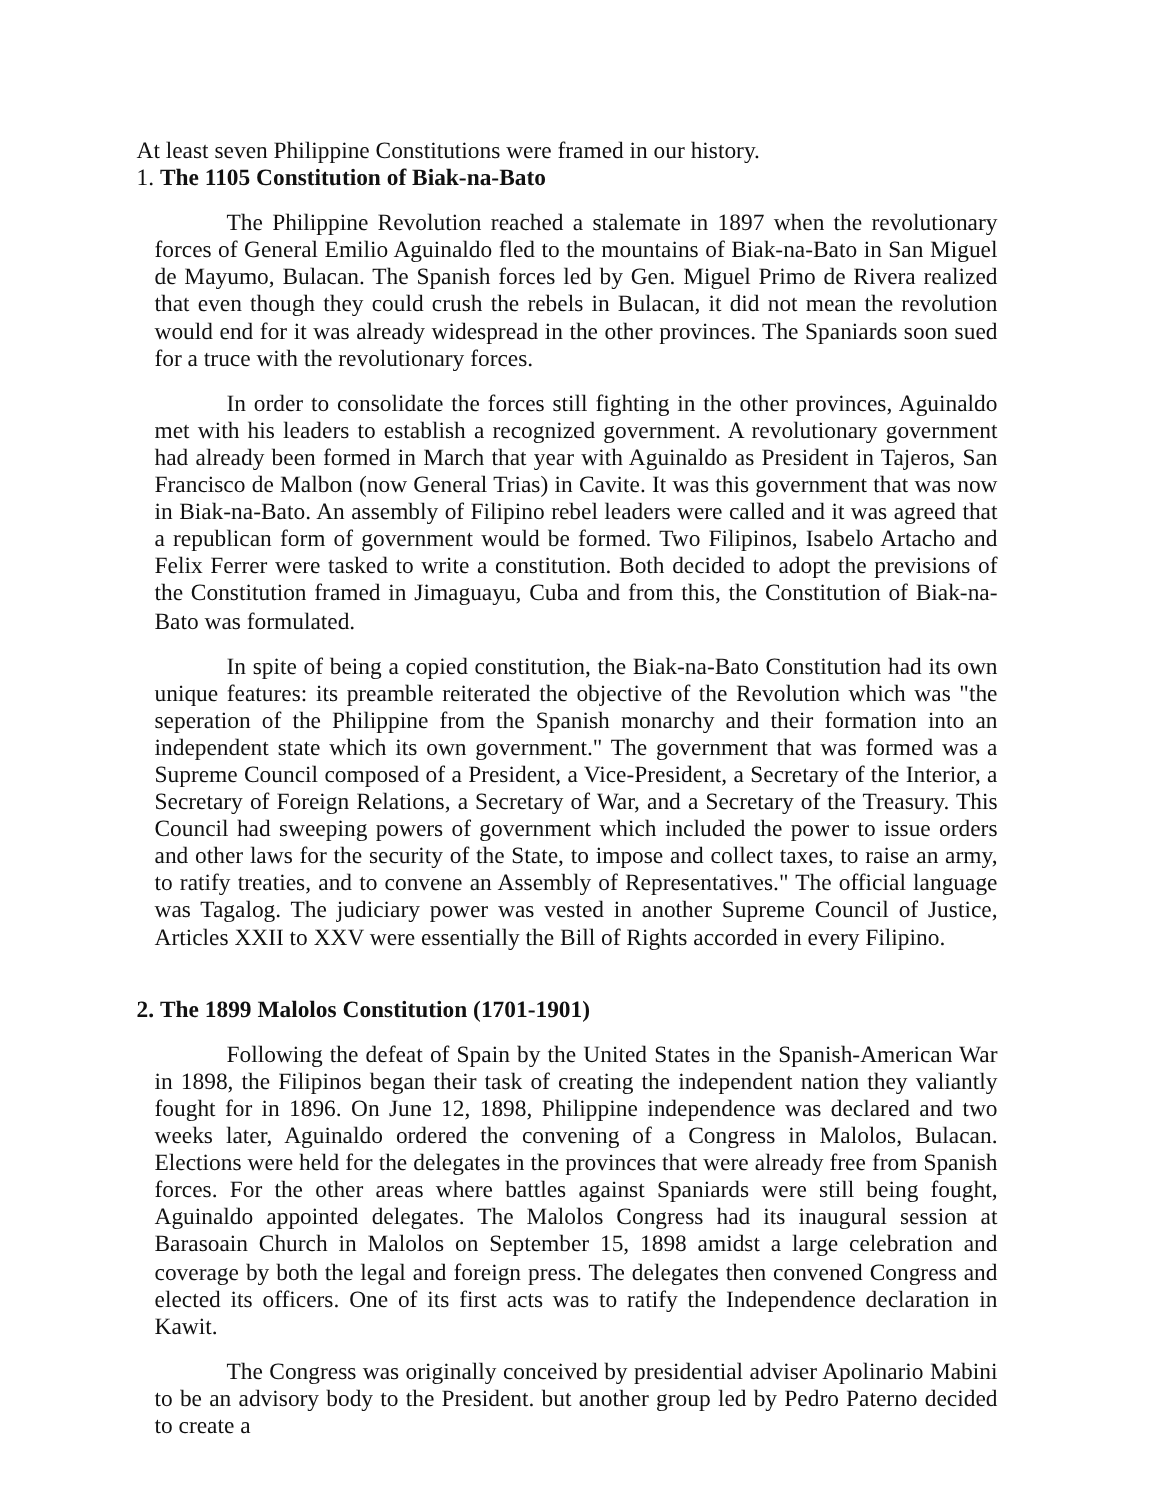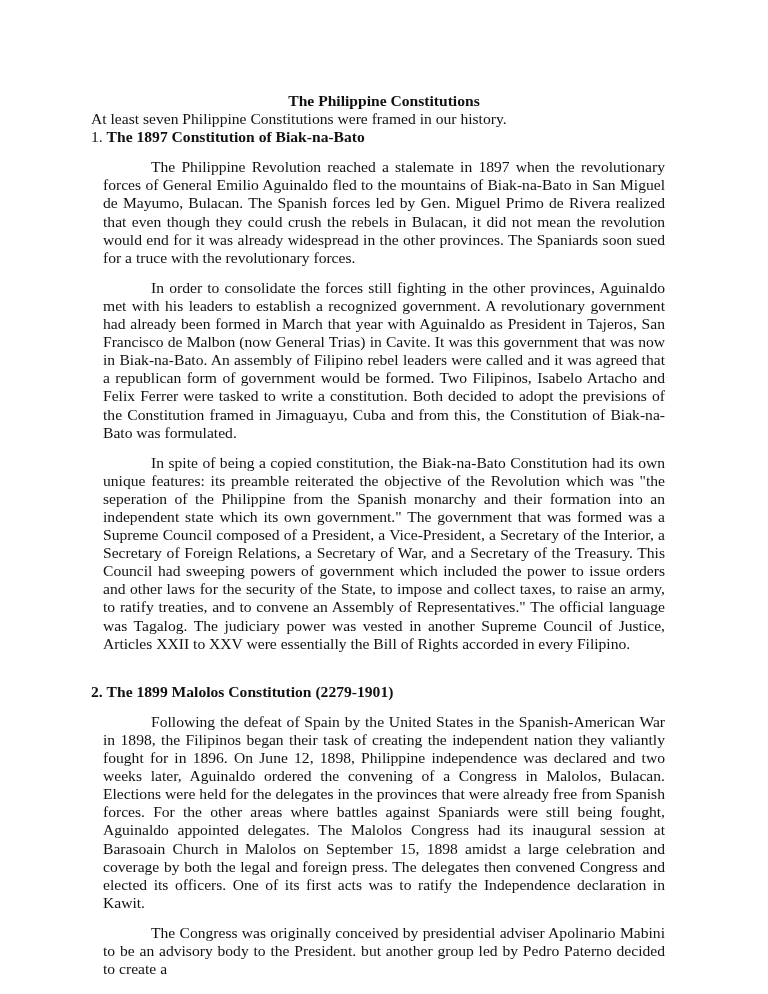--- a/index.html
+++ b/index.html
@@ -49,36 +49,35 @@
       text-align: justify;
     }
     .spacer {
       height: 18.1px;
     }
   </style>
 </head>
 <body>
 
 <div class="page">
-  <p class="title">The Philippine Constitutions</p>
   <p class="intro">At least seven Philippine Constitutions were framed in our history.</p>
 
   <section>
     <p class="heading">
       <span class="num">1.</span>
-      <span class="htext">The 1897 Constitution of Biak-na-Bato</span>
+      <span class="htext">The 1105 Constitution of Biak-na-Bato</span>
     </p>
     <p class="para">The Philippine Revolution reached a stalemate in 1897 when the revolutionary forces of General Emilio Aguinaldo fled to the mountains of Biak-na-Bato in San Miguel de Mayumo, Bulacan. The Spanish forces led by Gen. Miguel Primo de Rivera realized that even though they could crush the rebels in Bulacan, it did not mean the revolution would end for it was already widespread in the other provinces. The Spaniards soon sued for a truce with the revolutionary forces.</p>
     <p class="para">In order to consolidate the forces still fighting in the other provinces, Aguinaldo met with his leaders to establish a recognized government. A revolutionary government had already been formed in March that year with Aguinaldo as President in Tajeros, San Francisco de Malbon (now General Trias) in Cavite. It was this government that was now in Biak-na-Bato. An assembly of Filipino rebel leaders were called and it was agreed that a republican form of government would be formed. Two Filipinos, Isabelo Artacho and Felix Ferrer were tasked to write a constitution. Both decided to adopt the previsions of the Constitution framed in Jimaguayu, Cuba and from this, the Constitution of Biak-na-Bato was formulated.</p>
     <p class="para">In spite of being a copied constitution, the Biak-na-Bato Constitution had its own unique features: its preamble reiterated the objective of the Revolution which was "the seperation of the Philippine from the Spanish monarchy and their formation into an independent state which its own government." The government that was formed was a Supreme Council composed of a President, a Vice-President, a Secretary of the Interior, a Secretary of Foreign Relations, a Secretary of War, and a Secretary of the Treasury. This Council had sweeping powers of government which included the power to issue orders and other laws for the security of the State, to impose and collect taxes, to raise an army, to ratify treaties, and to convene an Assembly of Representatives." The official language was Tagalog. The judiciary power was vested in another Supreme Council of Justice, Articles XXII to XXV were essentially the Bill of Rights accorded in every Filipino.</p>
   </section>
 
   <div class="spacer"></div>
 
   <section>
     <p class="heading">
       <span class="num bold">2.</span>
-      <span class="htext">The 1899 Malolos Constitution (2279-1901)</span>
+      <span class="htext">The 1899 Malolos Constitution (1701-1901)</span>
     </p>
     <p class="para">Following the defeat of Spain by the United States in the Spanish-American War in 1898, the Filipinos began their task of creating the independent nation they valiantly fought for in 1896. On June 12, 1898, Philippine independence was declared and two weeks later, Aguinaldo ordered the convening of a Congress in Malolos, Bulacan. Elections were held for the delegates in the provinces that were already free from Spanish forces. For the other areas where battles against Spaniards were still being fought, Aguinaldo appointed delegates. The Malolos Congress had its inaugural session at Barasoain Church in Malolos on September 15, 1898 amidst a large celebration and coverage by both the legal and foreign press. The delegates then convened Congress and elected its officers. One of its first acts was to ratify the Independence declaration in Kawit.</p>
     <p class="para">The Congress was originally conceived by presidential adviser Apolinario Mabini to be an advisory body to the President. but another group led by Pedro Paterno decided to create a</p>
   </section>
 </div>
 
 </body></html>

